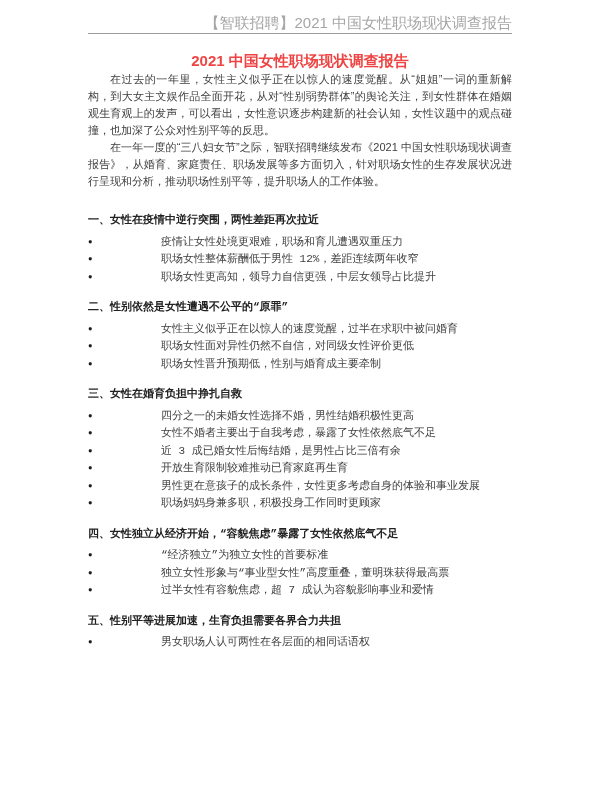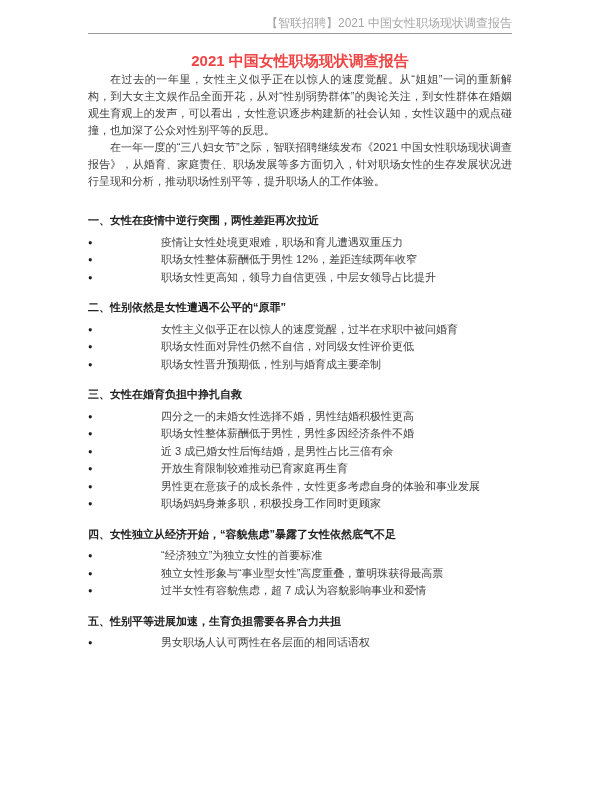--- a/index.html
+++ b/index.html
@@ -15,21 +15,21 @@
   }
   .page {
     box-sizing: border-box;
     width: 600px;
     height: 800px;
     padding: 17px 88px 0 88px;
     background: #ffffff;
     overflow: hidden;
   }
   .doc-header {
-    font-size: 12px;
+    font-size: 15px;
     line-height: 12px;
     color: #a6a6a6;
     text-align: right;
     padding-bottom: 4px;
     border-bottom: 1px solid #9c9c9c;
   }
   .doc-title {
     margin-top: 17px;
     font-size: 15px;
     line-height: 20px;
@@ -48,21 +48,21 @@
     text-align: justify;
     text-justify: inter-ideograph;
   }
   .core-findings {
     margin-top: 20px;
     font-size: 11px;
     line-height: 17.5px;
     font-weight: bold;
     color: #222222;
   }
-  .section { margin-top: 13px; }
+  .section { margin-top: 13px; font-family: Liberation Mono, monospace; }
   .section.first { margin-top: 22px; }
   .section-heading {
     margin: 0 0 4px 0;
     font-size: 11px;
     line-height: 17.5px;
     font-weight: bold;
     color: #222222;
   }
   ul.bullets {
     list-style: none;
@@ -136,21 +136,21 @@
       </div>
       <div class="section">
         <div class="section-heading">三、女性在婚育负担中挣扎自救</div>
         <ul class="bullets">
           <li>
             <span class="bullet-dot">●</span>
             <span class="bullet-text">四分之一的未婚女性选择不婚，男性结婚积极性更高</span>
           </li>
           <li>
             <span class="bullet-dot">●</span>
-            <span class="bullet-text">职场女性整体薪酬低于男性，男性多因经济条件不婚</span>
+            <span class="bullet-text">女性不婚者主要出于自我考虑，暴露了女性依然底气不足</span>
           </li>
           <li>
             <span class="bullet-dot">●</span>
             <span class="bullet-text">近 3 成已婚女性后悔结婚，是男性占比三倍有余</span>
           </li>
           <li>
             <span class="bullet-dot">●</span>
             <span class="bullet-text">开放生育限制较难推动已育家庭再生育</span>
           </li>
           <li>

